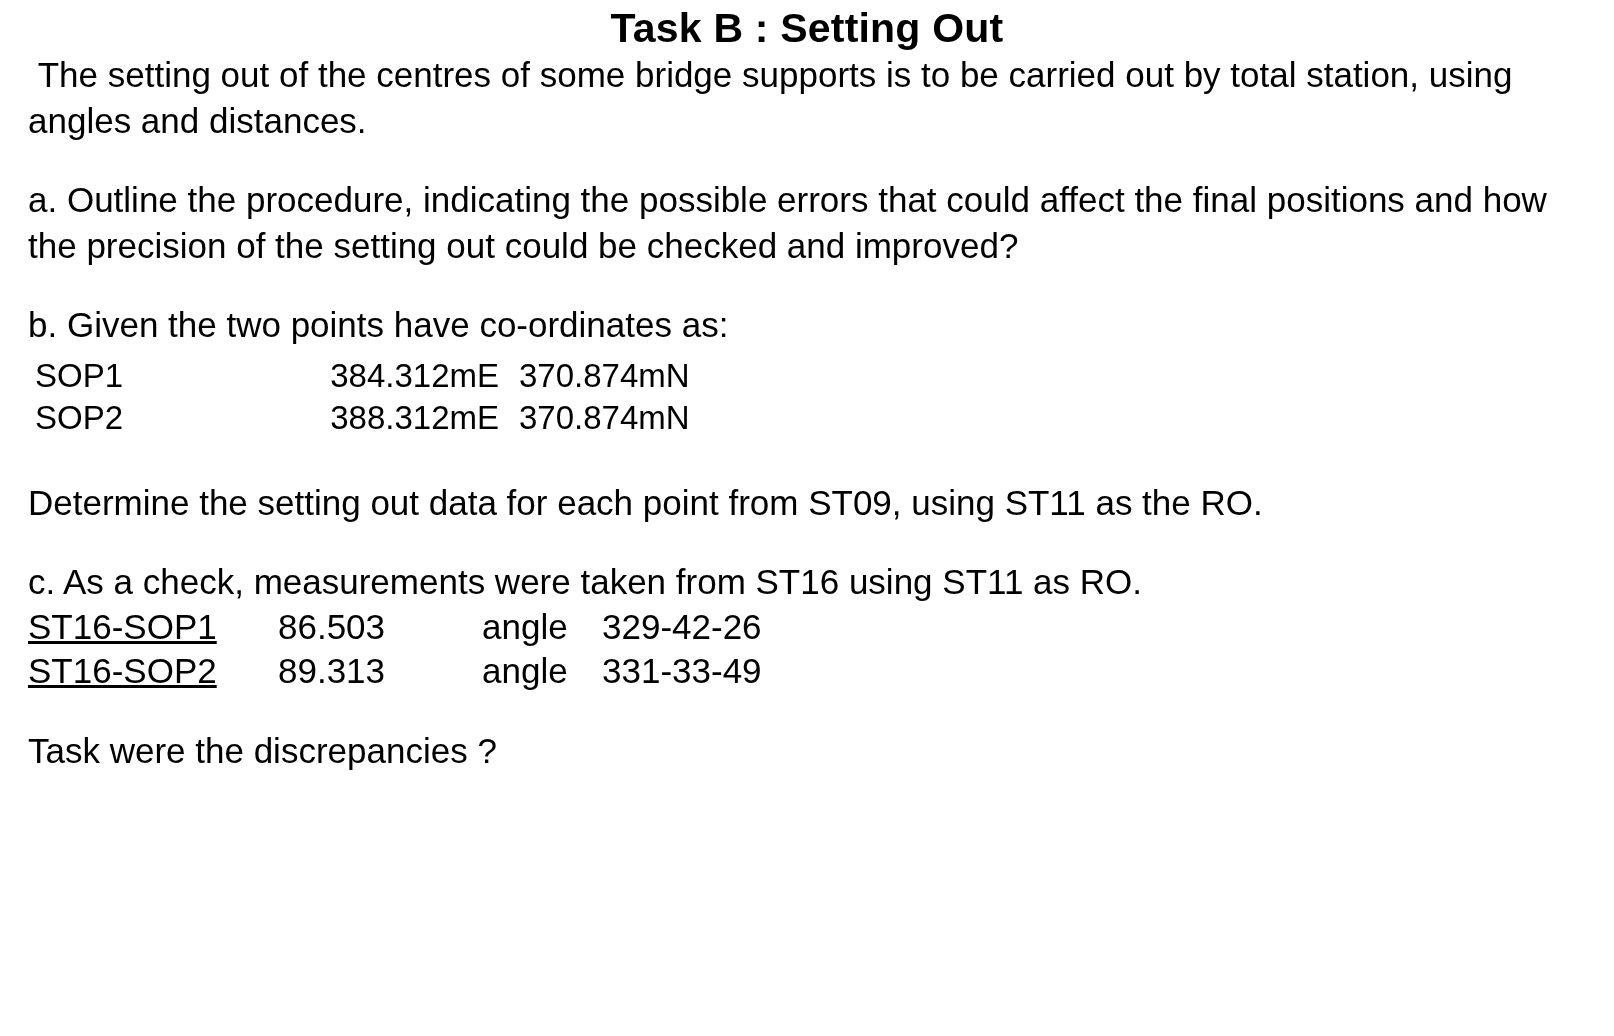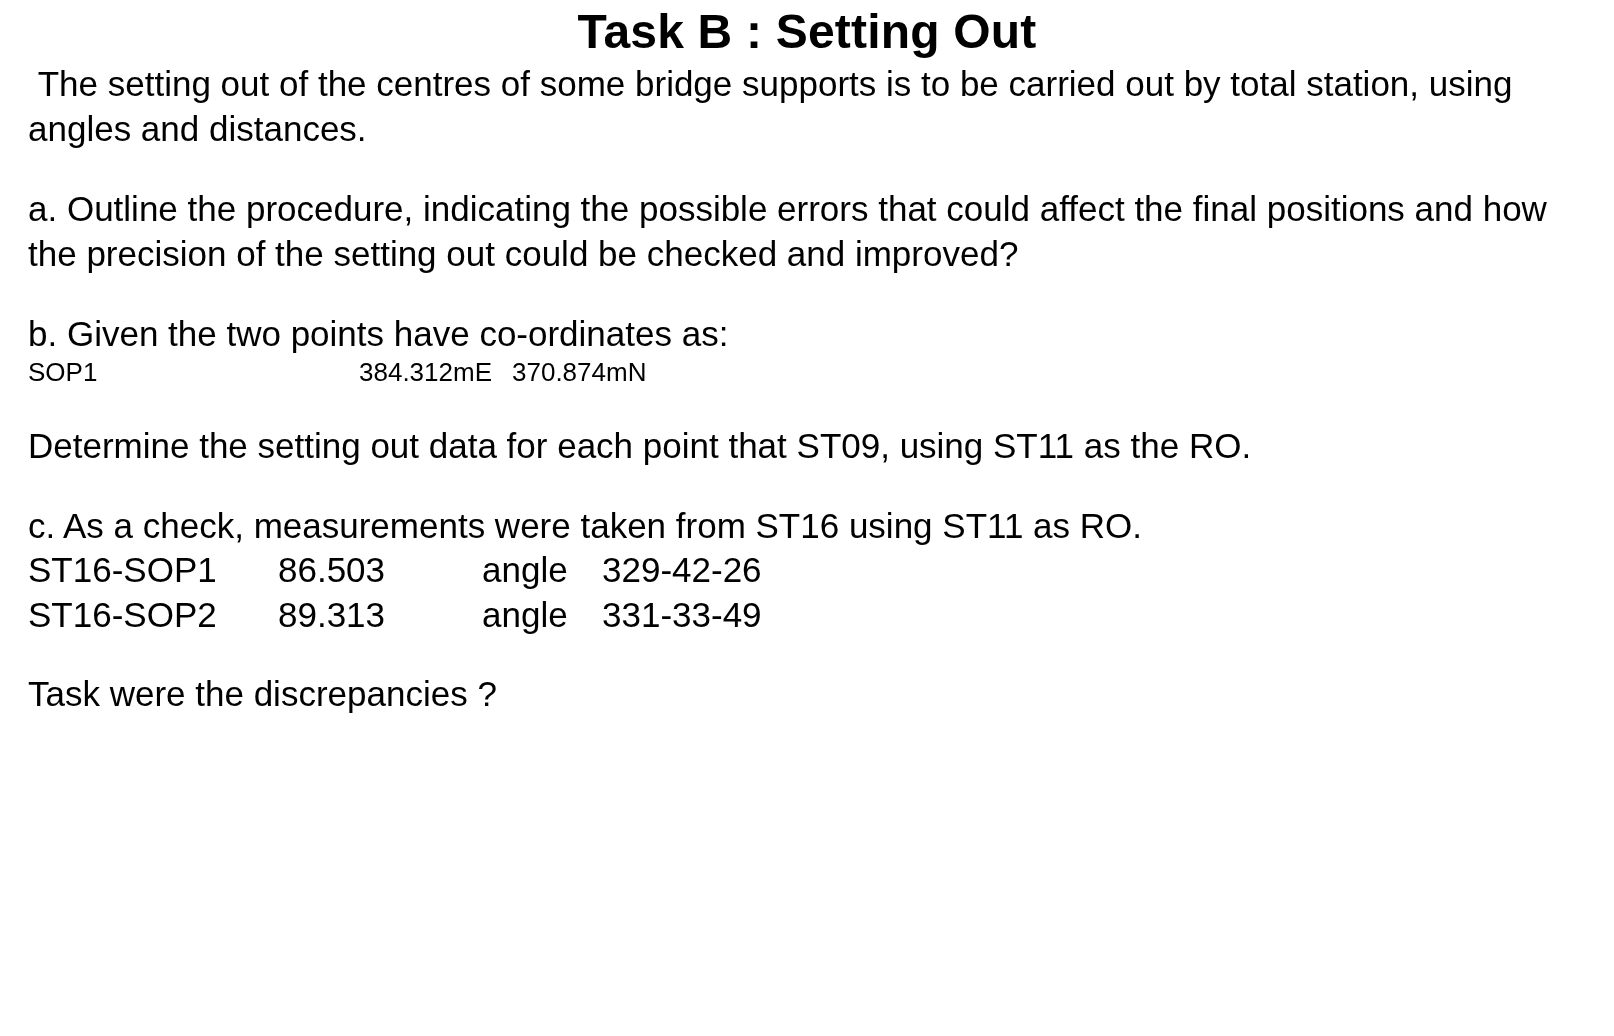--- a/index.html
+++ b/index.html
@@ -16,43 +16,43 @@
   }
   .page {
     position: relative;
     width: 1614px;
     height: 1036px;
     padding: 0;
     box-sizing: border-box;
   }
   .title {
     text-align: center;
-    font-size: 48px;
+    font-size: 41px;
     font-weight: bold;
     letter-spacing: 0.2px;
     margin: 4px 0 0 0;
     line-height: 1.18;
   }
   .body-block {
     padding: 0 18px 0 28px;
   }
   p.para {
     font-size: 35px;
     line-height: 1.30;
     margin: 0;
     white-space: pre-wrap;
   }
   .spacer {
     height: 34px;
   }
   .coord-table {
     border-collapse: collapse;
-    font-size: 26px;
+    font-size: 33px;
     line-height: 1.27;
-    margin: 0;
+    margin: 7px;
   }
   .coord-table td {
     padding: 0;
     vertical-align: top;
     white-space: pre;
   }
   .col-name {
     width: 232px;
   }
   .col-east {
@@ -68,20 +68,21 @@
     font-size: 35px;
     line-height: 1.27;
   }
   .check-table td {
     padding: 0;
     vertical-align: top;
     white-space: pre;
   }
   .chk-label {
     width: 250px;
+    text-decoration: underline;
   }
   .chk-dist {
     width: 204px;
   }
   .chk-angle-word {
     width: 120px;
   }
   .chk-angle-val {
     text-align: center;
     margin-left: 24px;
@@ -106,28 +107,33 @@
 
     <p class="para">b. Given the two points have co-ordinates as:</p>
 
     <table class="coord-table">
       <tbody>
         <tr>
           <td class="col-name">SOP1</td>
           <td class="col-east">384.312mE</td>
           <td class="col-north">370.874mN</td>
         </tr>
+        <tr>
+          <td class="col-name">SOP2</td>
+          <td class="col-east">388.312mE</td>
+          <td class="col-north">370.874mN</td>
+        </tr>
       </tbody>
     </table>
 
     <div class="spacer"></div>
 
 
 
-    <p class="para">Determine the setting out data for each point that ST09, using ST11 as the RO.</p>
+    <p class="para">Determine the setting out data for each point from ST09, using ST11 as the RO.</p>
 
     <div class="spacer"></div>
 
     <p class="para">c. As a check, measurements were taken from ST16 using ST11 as RO.</p>
 
     <table class="check-table">
       <tbody>
         <tr>
           <td class="chk-label">ST16-SOP1</td>
           <td class="chk-dist">86.503</td>

